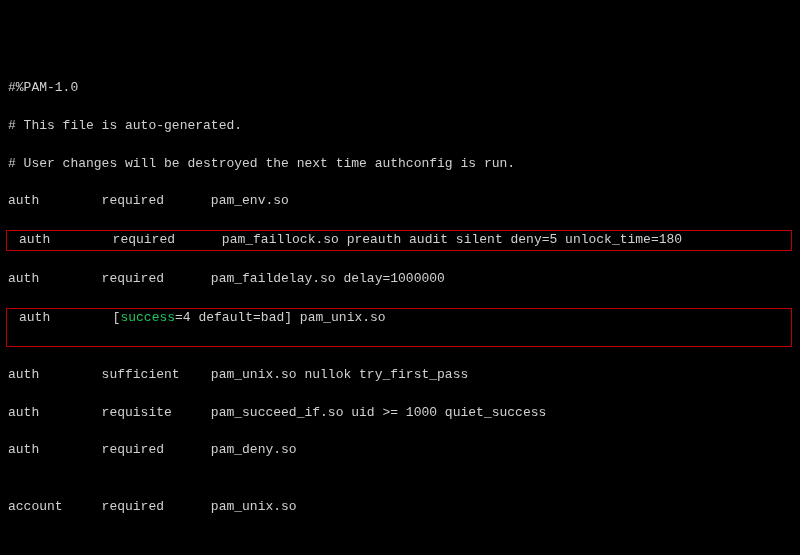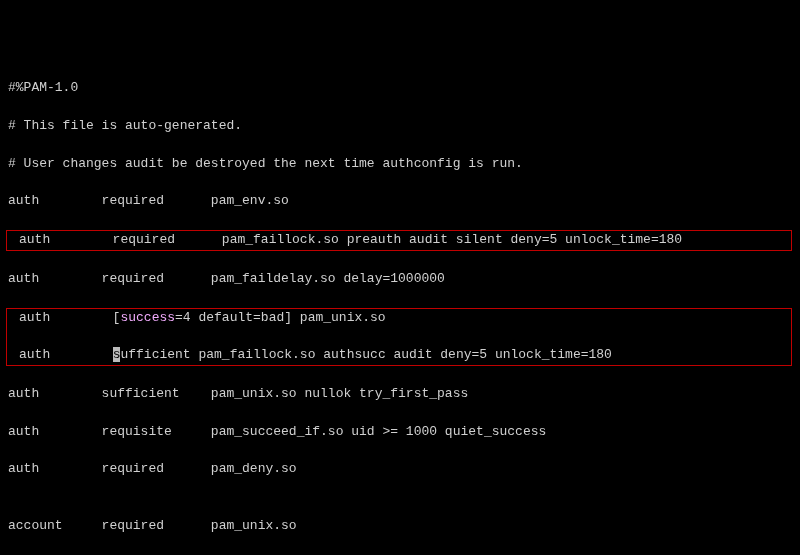--- a/index.html
+++ b/index.html
@@ -9,46 +9,46 @@
       font-family: "Courier New", monospace;
       font-size: 13px;
       line-height: 1.45;
       width: 800px;
       height: 555px;
       padding: 4px 8px;
       overflow: hidden;
       white-space: pre;
     }
     .line { display: block; }
-    .kw-green { color: #f0abfc; }
+    .kw-green { color: #22c55e; }
     .hl-box {
       border: 1px solid #c00000;
       display: block;
       margin-left: -2px;
       padding-left: 12px;
       padding-right: 1px;
     }
     .cursor {
       background: #bbb;
       color: #000;
     }
   </style>
 </head>
 <body>
 
 
 
 <span class="line">#%PAM-1.0</span>
 <span class="line"># This file is auto-generated.</span>
-<span class="line"># User changes audit be destroyed the next time authconfig is run.</span>
+<span class="line"># User changes will be destroyed the next time authconfig is run.</span>
 <span class="line">auth        required      pam_env.so</span>
 <span class="hl-box"><span class="line">auth        required      pam_faillock.so preauth audit silent deny=5 unlock_time=180</span></span>
 <span class="line">auth        required      pam_faildelay.so delay=1000000</span>
 <span class="hl-box"><span class="line"><span>auth        [</span><span class="kw-green">success</span><span>=4 default=bad] pam_unix.so</span></span>
-<span class="line"><span>auth        </span><span class="cursor">s</span><span>ufficient pam_faillock.so authsucc audit deny=5 unlock_time=180</span></span></span>
+</span>
 <span class="line">auth        sufficient    pam_unix.so nullok try_first_pass</span>
 <span class="line">auth        requisite     pam_succeed_if.so uid &gt;= 1000 quiet_success</span>
 <span class="line">auth        required      pam_deny.so</span>
 <span class="line"></span>
 <span class="line">account     required      pam_unix.so</span>
 
 
 
 <span class="line"></span>
 

